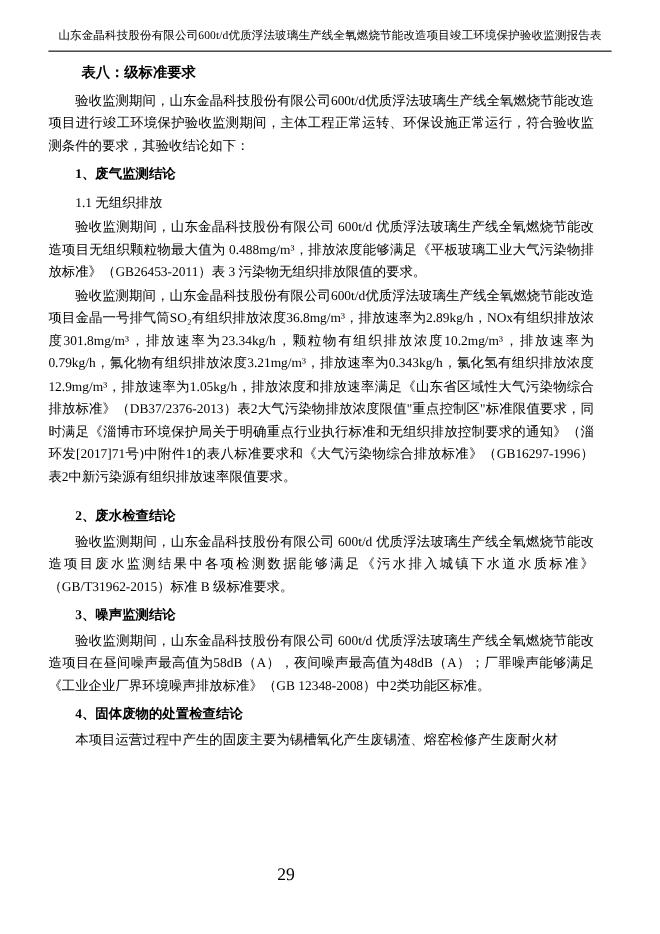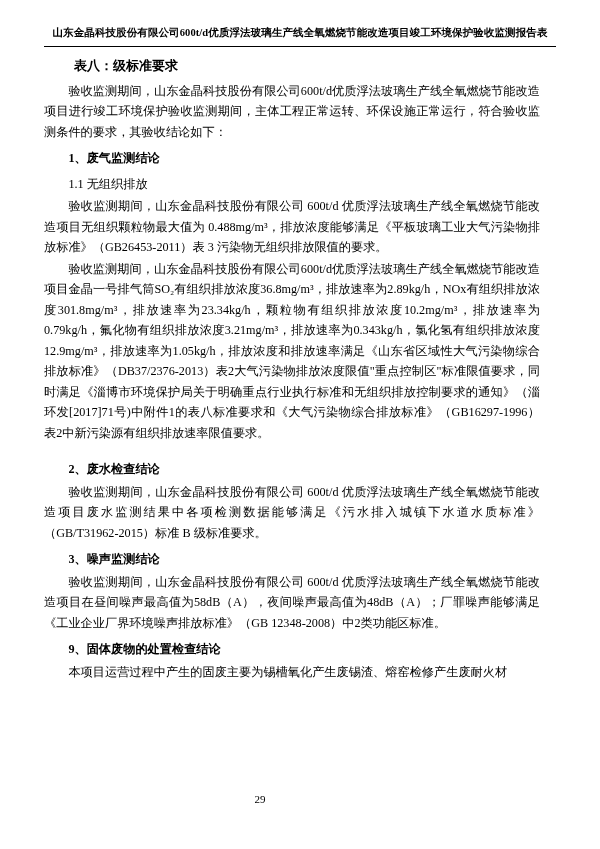--- a/index.html
+++ b/index.html
@@ -19,21 +19,21 @@
     width: 600px;
     height: 849px;
     box-sizing: border-box;
     padding: 26px 44px 0 44px;
     position: relative;
   }
   .header {
     text-align: center;
     font-size: 10.5px;
     line-height: 1.4;
-    font-weight: bold;
+    font-weight: normal;
     letter-spacing: 0.1px;
     padding-bottom: 5px;
     border-bottom: 1.1px solid #000;
     margin-bottom: 10px;
   }
   .title-row {
     margin: 9px 0 6px 0;
     font-size: 13px;
     font-weight: bold;
     padding-left: 30px;
@@ -57,21 +57,21 @@
     margin: 5px 0 2px 0;
     text-indent: 2em;
   }
   .gap { height: 9px; }
   .footer {
     position: absolute;
     bottom: 44px;
     left: 0;
     width: 520px;
     text-align: center;
-    font-size: 11px;
+    font-size: 16px;
   }
 </style>
 </head>
 <body>
 
 <div class="page">
 
   <div class="header">山东金晶科技股份有限公司600t/d优质浮法玻璃生产线全氧燃烧节能改造项目竣工环境保护验收监测报告表</div>
 
   <div class="title-row">表八：级标准要求</div>
@@ -87,19 +87,19 @@
     <div class="p">验收监测期间，山东金晶科技股份有限公司600t/d优质浮法玻璃生产线全氧燃烧节能改造项目金晶一号排气筒SO₂有组织排放浓度36.8mg/m³，排放速率为2.89kg/h，NOx有组织排放浓度301.8mg/m³，排放速率为23.34kg/h，颗粒物有组织排放浓度10.2mg/m³，排放速率为0.79kg/h，氟化物有组织排放浓度3.21mg/m³，排放速率为0.343kg/h，氯化氢有组织排放浓度12.9mg/m³，排放速率为1.05kg/h，排放浓度和排放速率满足《山东省区域性大气污染物综合排放标准》（DB37/2376-2013）表2大气污染物排放浓度限值"重点控制区"标准限值要求，同时满足《淄博市环境保护局关于明确重点行业执行标准和无组织排放控制要求的通知》（淄环发[2017]71号)中附件1的表八标准要求和《大气污染物综合排放标准》（GB16297-1996）表2中新污染源有组织排放速率限值要求。</div>
 
     <div class="gap"></div>
 
     <div class="h-bold">2、废水检查结论</div>
     <div class="p">验收监测期间，山东金晶科技股份有限公司 600t/d 优质浮法玻璃生产线全氧燃烧节能改造项目废水监测结果中各项检测数据能够满足《污水排入城镇下水道水质标准》（GB/T31962-2015）标准 B 级标准要求。</div>
 
     <div class="h-bold">3、噪声监测结论</div>
     <div class="p">验收监测期间，山东金晶科技股份有限公司 600t/d 优质浮法玻璃生产线全氧燃烧节能改造项目在昼间噪声最高值为58dB（A），夜间噪声最高值为48dB（A）；厂罪噪声能够满足《工业企业厂界环境噪声排放标准》（GB 12348-2008）中2类功能区标准。</div>
 
-    <div class="h-bold">9、固体废物的处置检查结论</div>
+    <div class="h-bold">4、固体废物的处置检查结论</div>
     <div class="p">本项目运营过程中产生的固废主要为锡槽氧化产生废锡渣、熔窑检修产生废耐火材</div>
 
   </div>
 
   <div class="footer">29</div>
 </div>
 
 </body></html>

